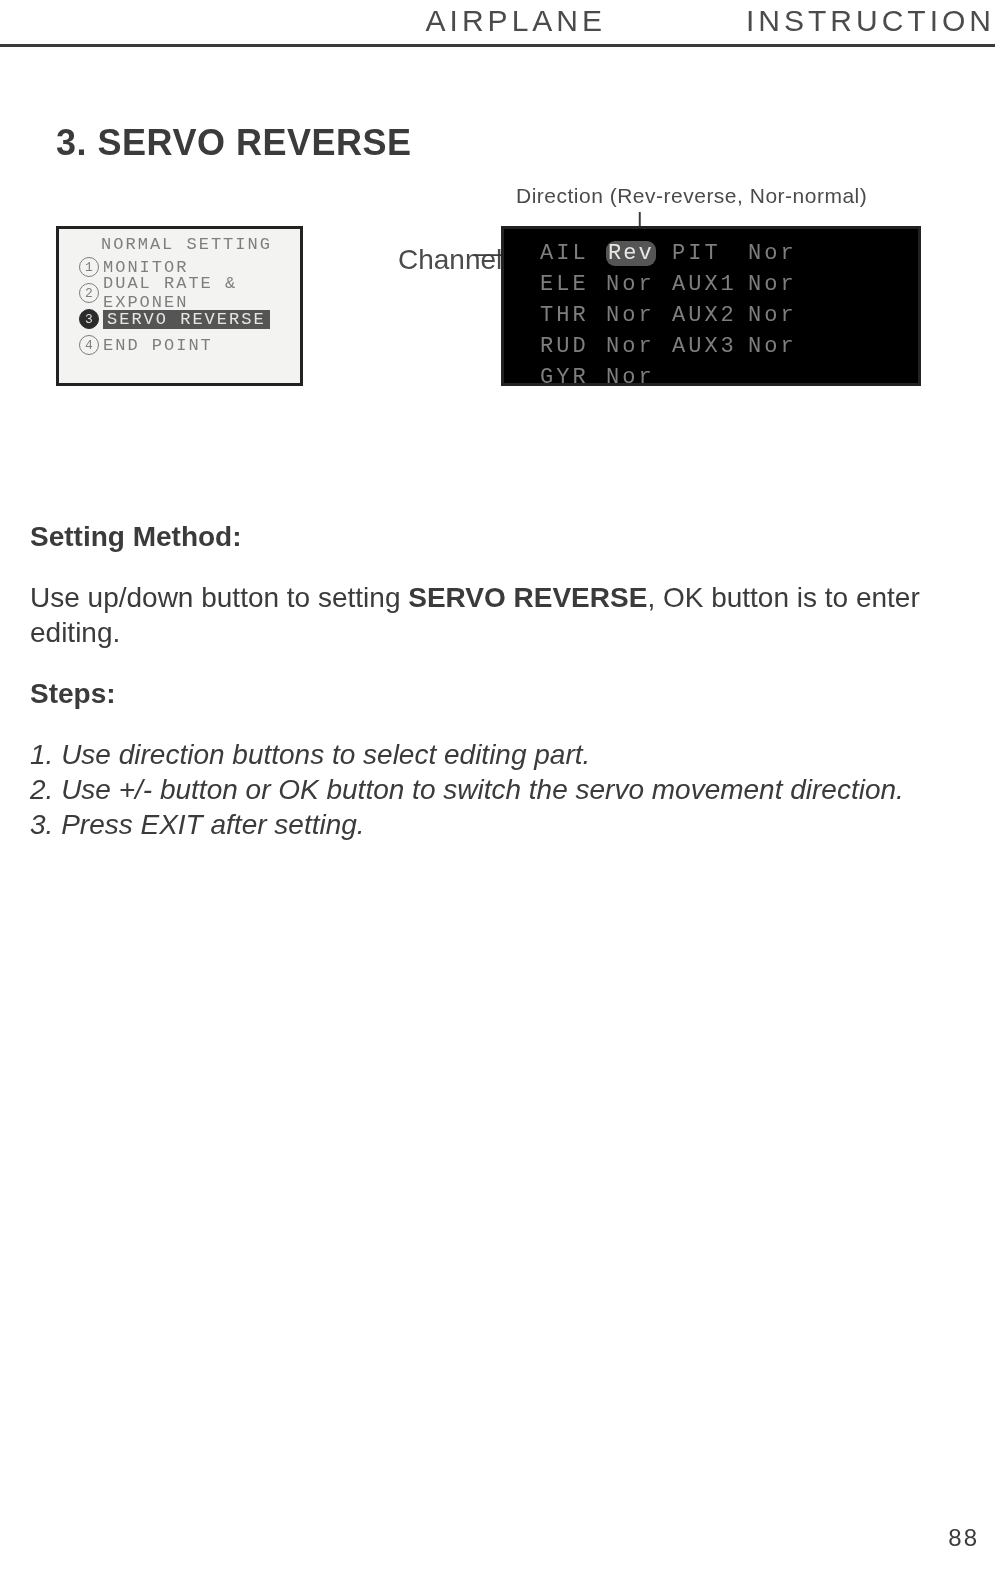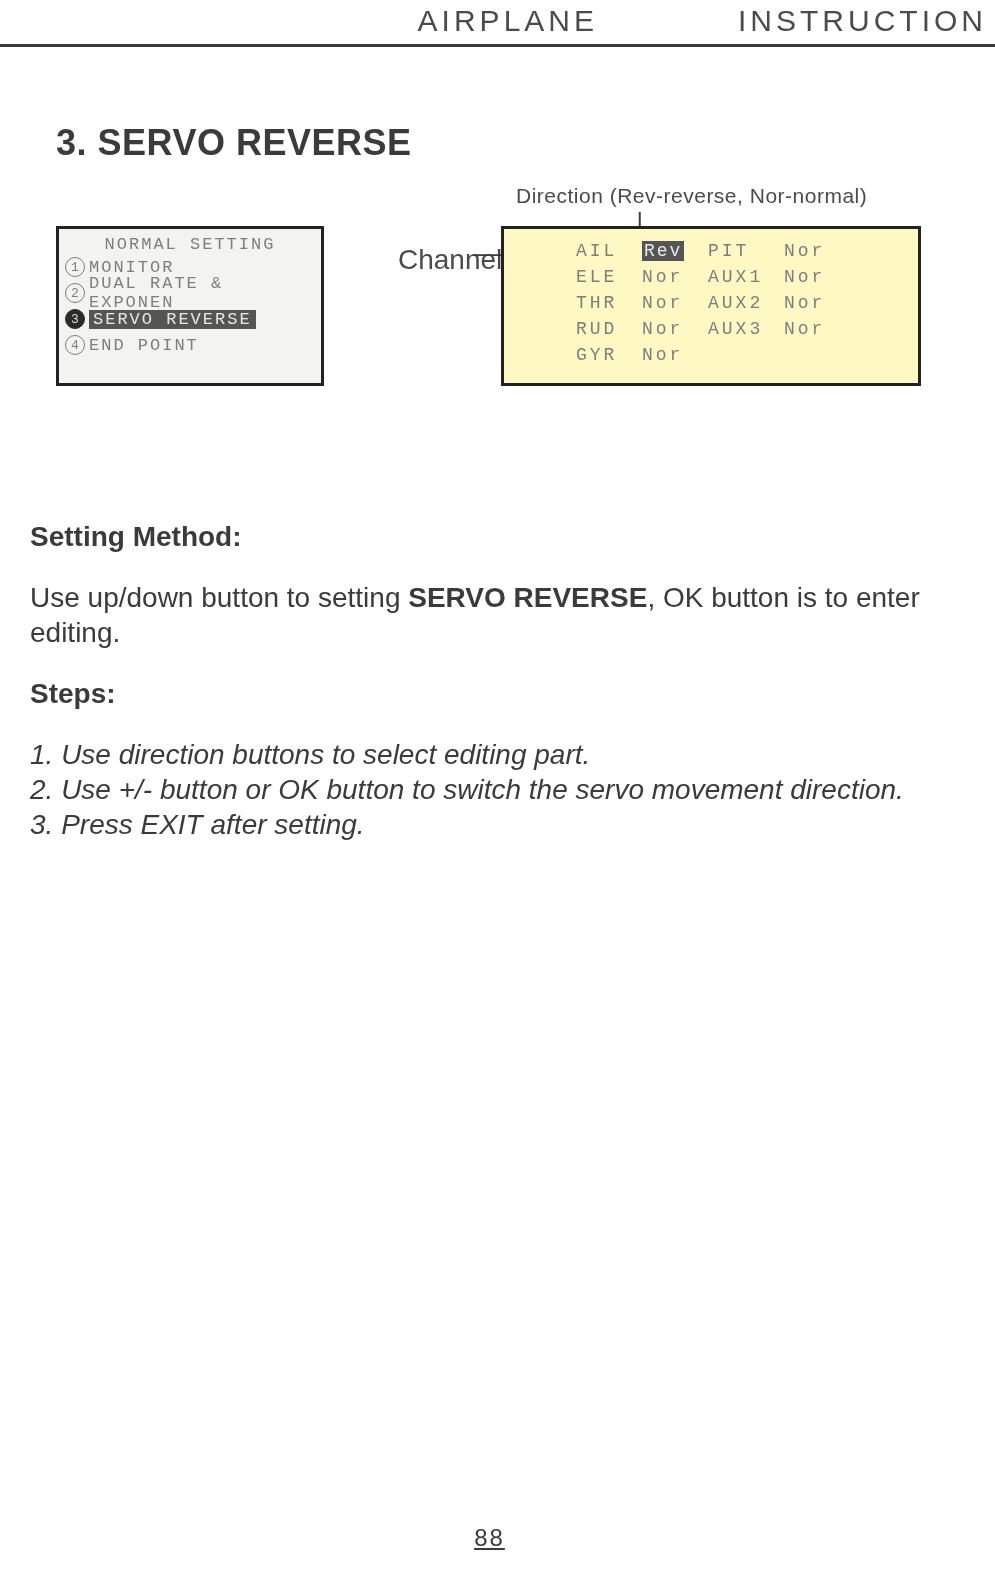--- a/index.html
+++ b/index.html
@@ -11,21 +11,21 @@
   }
   .page {
     width: 995px;
     height: 1574px;
     position: relative;
     box-sizing: border-box;
   }
   .topbar {
     display: flex;
     justify-content: flex-end;
-    padding: 4px 8px 6px 8px;
+    padding: 4px 0 6px 8px;
     border-bottom: 3px solid #3b3b3b;
     letter-spacing: 4px;
     font-size: 30px;
     color: #4b4b4b;
     gap: 140px;
   }
   .section-title {
     font-weight: bold;
     font-size: 36px;
     margin: 75px 0 20px 56px;
@@ -50,25 +50,25 @@
     left: 342px;
     top: 60px;
     font-size: 28px;
     color: #4b4b4b;
   }
   
   .lcd-left {
     position: absolute;
     left: 0;
     top: 42px;
-    width: 268px;
+    width: 247px;
     height: 160px;
     border: 3px solid #222;
     box-sizing: border-box;
-    padding: 6px 4px 4px 4px;
+    padding: 6px 4px 4px 18px;
     background: #f3f3f1;
   }
   .lcd-left .title {
     text-align: center;
     font-family: "Courier New", monospace;
     font-size: 17px;
     letter-spacing: 2px;
     color: #7e7e7e;
   }
   .lcd-left .row {
@@ -106,39 +106,40 @@
   }
   
   .lcd-right {
     position: absolute;
     left: 445px;
     top: 42px;
     width: 420px;
     height: 160px;
     border: 3px solid #222;
     box-sizing: border-box;
-    padding: 12px 10px 10px 72px;
-    background: #fef9c3;
+    padding: 12px 10px 10px 36px;
+    background: #000000;
     font-family: "Courier New", monospace;
     letter-spacing: 3px;
     color: #7e7e7e;
-    font-size: 18px;
+    font-size: 22px;
   }
   .lcd-right .grid {
     display: grid;
     grid-template-columns: 60px 60px 70px 50px;
     row-gap: 6px;
     column-gap: 6px;
   }
   .lcd-right .rev {
     background: #555;
     color: #e7e7e3;
     padding: 0 2px;
     letter-spacing: 2px;
     display: inline-block;
+    border-radius: 9px;
   }
   
   .callout-svg {
     position: absolute;
     left: 0; top: 0;
     width: 100%;
     height: 100%;
     pointer-events: none;
   }
   .body-text {
@@ -161,25 +162,24 @@
   }
   .body-text ol li {
     padding-left: 38px;
     text-indent: -38px;
     font-style: italic;
   }
   .page-num {
     position: absolute;
     bottom: 22px;
     left: 0; right: 16px;
-    text-align: center;
+    text-align: right;
     font-size: 24px;
     letter-spacing: 2px;
     color: #3b3b3b;
-    text-decoration: underline;
   }
 </style>
 </head>
 <body>
 
 <div class="page">
 
   <div class="topbar">
     <span>AIRPLANE</span>
     <span>INSTRUCTION</span>

